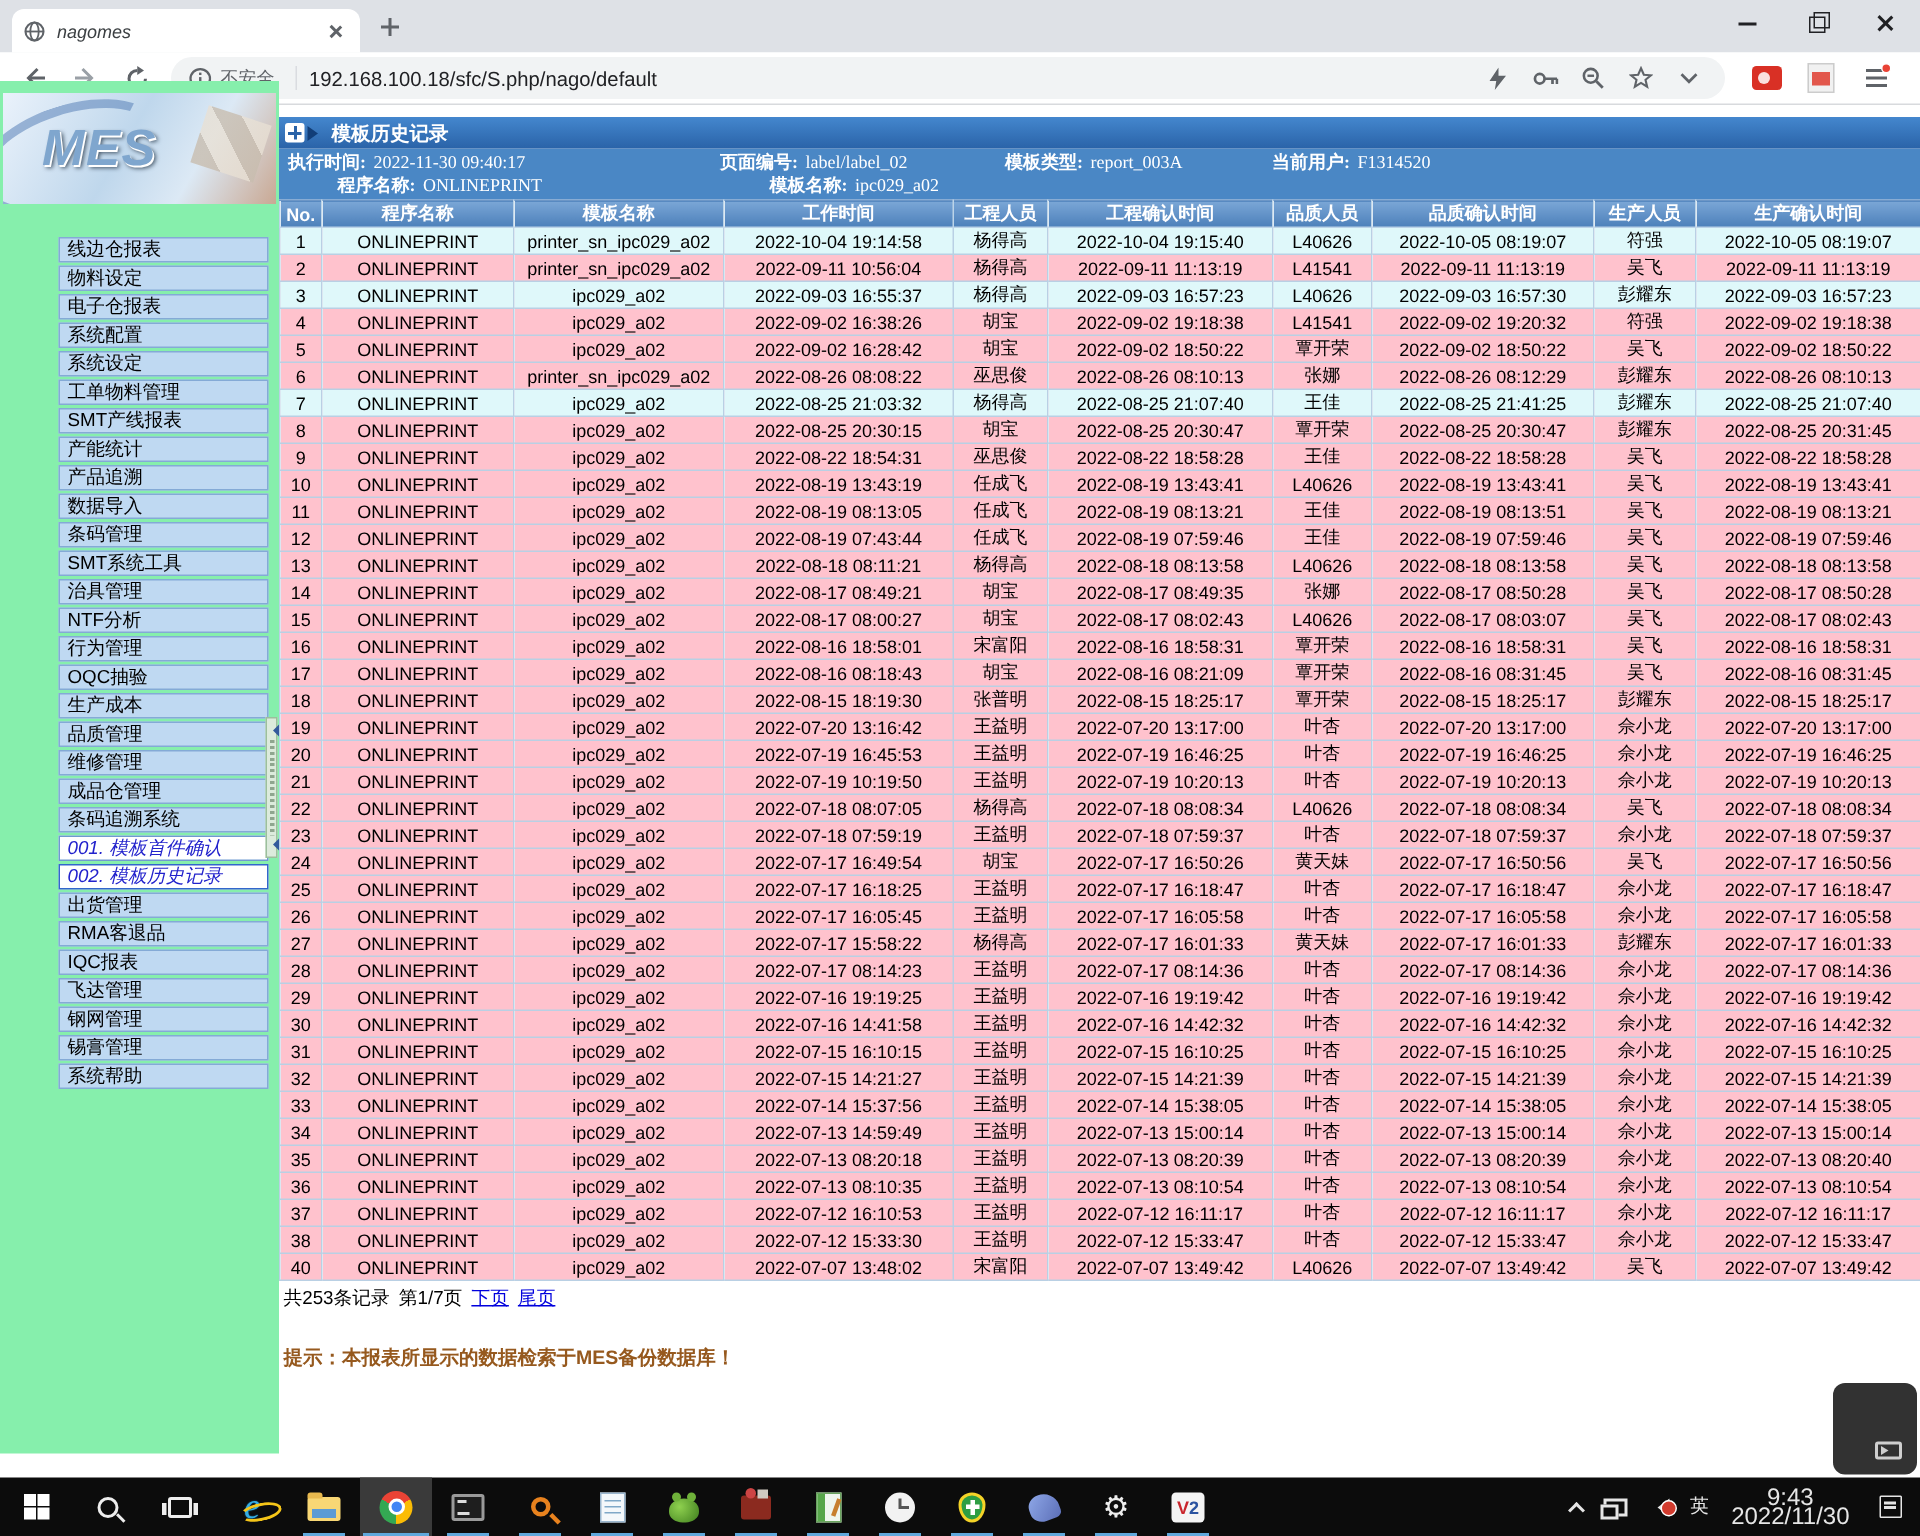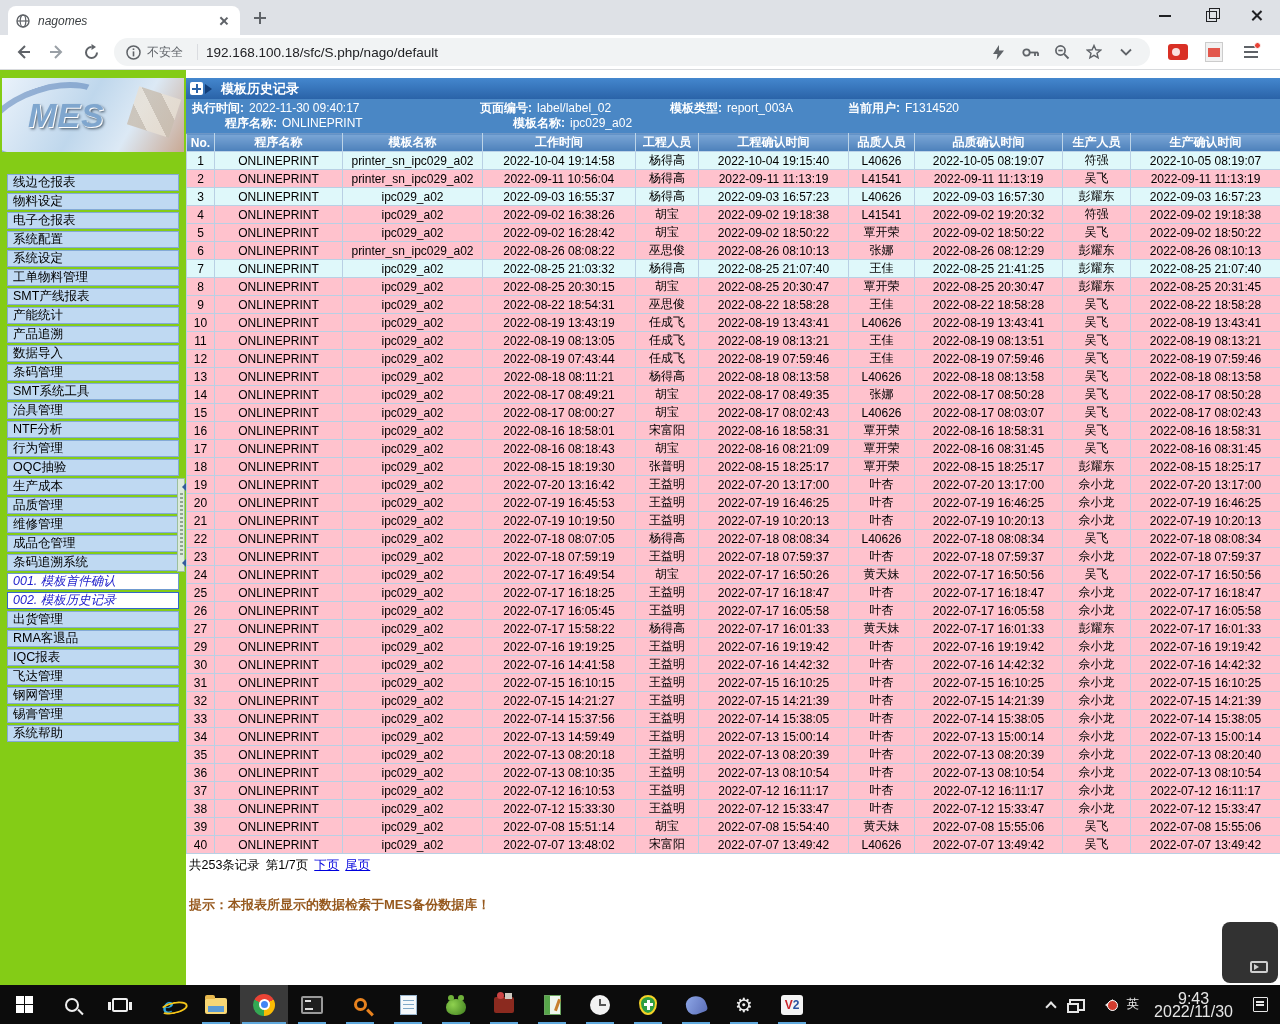--- a/index.html
+++ b/index.html
@@ -39,30 +39,30 @@
   .ext-ico { width:26px; height:26px; margin:0 5px; display:flex; align-items:center; justify-content:center; position:relative;}
   .menu-ico { width:26px; height:26px; margin:0 6px; position:relative; display:flex; flex-direction:column; justify-content:center; gap:3px; align-items:center;}
   .menu-ico i { display:block; width:14px; height:2px; background:#5F6368; }
   .menu-ico .dot { position:absolute; right:3px; top:3px; width:7px; height:7px; border-radius:50%; background:#E94235; border:1.5px solid #fff;}
   .pdf-badge { width:18px; height:20px; background:#F1F1F1; border:1px solid #CCC; position:relative; }
   .pdf-badge::after { content:""; position:absolute; left:2px; top:5px; width:12px; height:9px; background:#E2574C; }
   .cam-badge { width:20px; height:16px; background:#D93025; border-radius:3px; position:relative; }
   .cam-badge::after { content:""; position:absolute; left:4px; top:4px; width:8px; height:8px; border-radius:50%; background:#FFF; opacity:.85;}
 
   
-  .sidebar { position:absolute; left:0; top:70px; width:186px; height:915px; background:#84cc16; }
+  .sidebar { position:absolute; left:0; top:54px; width:186px; height:915px; background:#86efac; }
   .logo { margin:8px 2px 6px 2px; height:74px; position:relative; overflow:hidden;
           background:linear-gradient(120deg,#EAF2FB 0%,#BFD7EC 45%,#DCE9F5 70%,#C9A893 100%); }
   .logo .swirl { position:absolute; left:-20px; top:8px; width:130px; height:70px; border:6px solid rgba(90,130,185,.55);
                  border-radius:50%; transform:rotate(-18deg); border-right-color:transparent; border-bottom-color:transparent;}
   .logo .mes { position:absolute; left:26px; top:18px; font-size:34px; font-weight:bold; font-style:italic;
                color:#7FA6CE; text-shadow:1px 1px 0 #fff, 2px 2px 3px #456; letter-spacing:1px;}
   .logo .chip { position:absolute; right:8px; top:14px; width:44px; height:40px; background:
                 linear-gradient(45deg,#C8BDAF 25%,#E8E0D4 25% 50%,#C8BDAF 50% 75%,#E8E0D4 75%); transform:rotate(18deg); opacity:.8;}
-  .menu { padding:16px 7px; }
+  .menu { padding:16px 7px;margin-left:32px; }
   .menu-item { height:17px; line-height:15px; background:#BFD9F2; border:1px solid #84AAD6; margin-bottom:2px;
                padding:0 5px; font-size:12.5px; color:#000; white-space:nowrap; overflow:hidden; }
   .menu-item.sub { background:#FFFFFF; color:#2222CC; font-style:italic; border-color:#6F9AD0; }
   .menu-item.sub.active { border-color:#3366CC; }
 
   .splitter { position:absolute; left:177px; top:478px; width:8px; height:94px; background:#DCEBDC;
               border:1px solid #9CBF9C; }
   .splitter .dots { position:absolute; left:2px; top:14px; width:3px; height:64px;
               background:repeating-linear-gradient(#8FA68F 0 2px, transparent 2px 4px); }
   .splitter::before { content:""; position:absolute; left:0px; top:4px; border:4px solid transparent; border-right-color:#335A9C; }
@@ -74,21 +74,21 @@
               display:flex; align-items:center; padding:0 4px; }
   .title-icon { width:13px; height:13px; background:#FFF; border-radius:2px; position:relative; }
   .title-icon::before { content:""; position:absolute; left:5.5px; top:2px; width:2px; height:9px; background:#2A63A8; }
   .title-icon::after  { content:""; position:absolute; left:2px; top:5.5px; width:9px; height:2px; background:#2A63A8; }
   .title-arrow { width:0; height:0; border:5px solid transparent; border-left:7px solid #123E78; margin-left:2px; }
   .title-text { color:#FFF; font-weight:bold; font-size:13px; margin-left:4px; }
   .download-btn { position:absolute; right:6px; top:2px; height:17px; line-height:15px; background:#FFF;
                   border:1px solid #444; font-size:12px; padding:0 12px; color:#000; }
   .infobar { height:34px; background:#4A87C5; color:#FFF; font-size:12px; padding:2px 6px 0 6px; }
   .info-line { height:15px; line-height:15px; white-space:nowrap; }
-  .info-group { display:inline-block; }
+  .info-group { display:inline-block;font-family:Liberation Serif, serif; }
   .info-group b { font-weight:bold; margin-right:5px; }
 
   table.report { border-collapse:collapse; table-layout:fixed; width:1094px; font-size:12px; }
   table.report th { background:linear-gradient(#7AA6D6,#4C80BA); color:#FFF; font-weight:bold; height:18px;
                     border:1px solid #BCD4E8; border-top:1px solid #6C96C6; text-align:center;
                     white-space:nowrap; overflow:hidden; }
   table.report td { height:18px; text-align:center; border:1px solid #B9D0E4; color:#000;
                     white-space:nowrap; overflow:hidden; }
   tr.cyan td { background:#DFF8FA; }
   tr.pink td { background:#FFC2CD; }
@@ -675,20 +675,32 @@
             <td class="tpl-link">ipc029_a02</td>
             <td>2022-07-17 15:58:22</td>
             <td>杨得高</td>
             <td>2022-07-17 16:01:33</td>
             <td>黄天妹</td>
             <td>2022-07-17 16:01:33</td>
             <td>彭耀东</td>
             <td>2022-07-17 16:01:33</td>
           </tr>
           <tr class="pink">
+            <td>28</td>
+            <td>ONLINEPRINT</td>
+            <td class="tpl-link">ipc029_a02</td>
+            <td>2022-07-17 08:14:23</td>
+            <td>王益明</td>
+            <td>2022-07-17 08:14:36</td>
+            <td>叶杏</td>
+            <td>2022-07-17 08:14:36</td>
+            <td>佘小龙</td>
+            <td>2022-07-17 08:14:36</td>
+          </tr>
+          <tr class="pink">
             <td>29</td>
             <td>ONLINEPRINT</td>
             <td class="tpl-link">ipc029_a02</td>
             <td>2022-07-16 19:19:25</td>
             <td>王益明</td>
             <td>2022-07-16 19:19:42</td>
             <td>叶杏</td>
             <td>2022-07-16 19:19:42</td>
             <td>佘小龙</td>
             <td>2022-07-16 19:19:42</td>
@@ -793,32 +805,20 @@
             <td>38</td>
             <td>ONLINEPRINT</td>
             <td class="tpl-link">ipc029_a02</td>
             <td>2022-07-12 15:33:30</td>
             <td>王益明</td>
             <td>2022-07-12 15:33:47</td>
             <td>叶杏</td>
             <td>2022-07-12 15:33:47</td>
             <td>佘小龙</td>
             <td>2022-07-12 15:33:47</td>
-          </tr>
-          <tr class="pink">
-            <td>39</td>
-            <td>ONLINEPRINT</td>
-            <td class="tpl-link">ipc029_a02</td>
-            <td>2022-07-08 15:51:14</td>
-            <td>胡宝</td>
-            <td>2022-07-08 15:54:40</td>
-            <td>黄天妹</td>
-            <td>2022-07-08 15:55:06</td>
-            <td>吴飞</td>
-            <td>2022-07-08 15:55:06</td>
           </tr>
           <tr class="pink">
             <td>40</td>
             <td>ONLINEPRINT</td>
             <td class="tpl-link">ipc029_a02</td>
             <td>2022-07-07 13:48:02</td>
             <td>宋富阳</td>
             <td>2022-07-07 13:49:42</td>
             <td>L40626</td>
             <td>2022-07-07 13:49:42</td>

